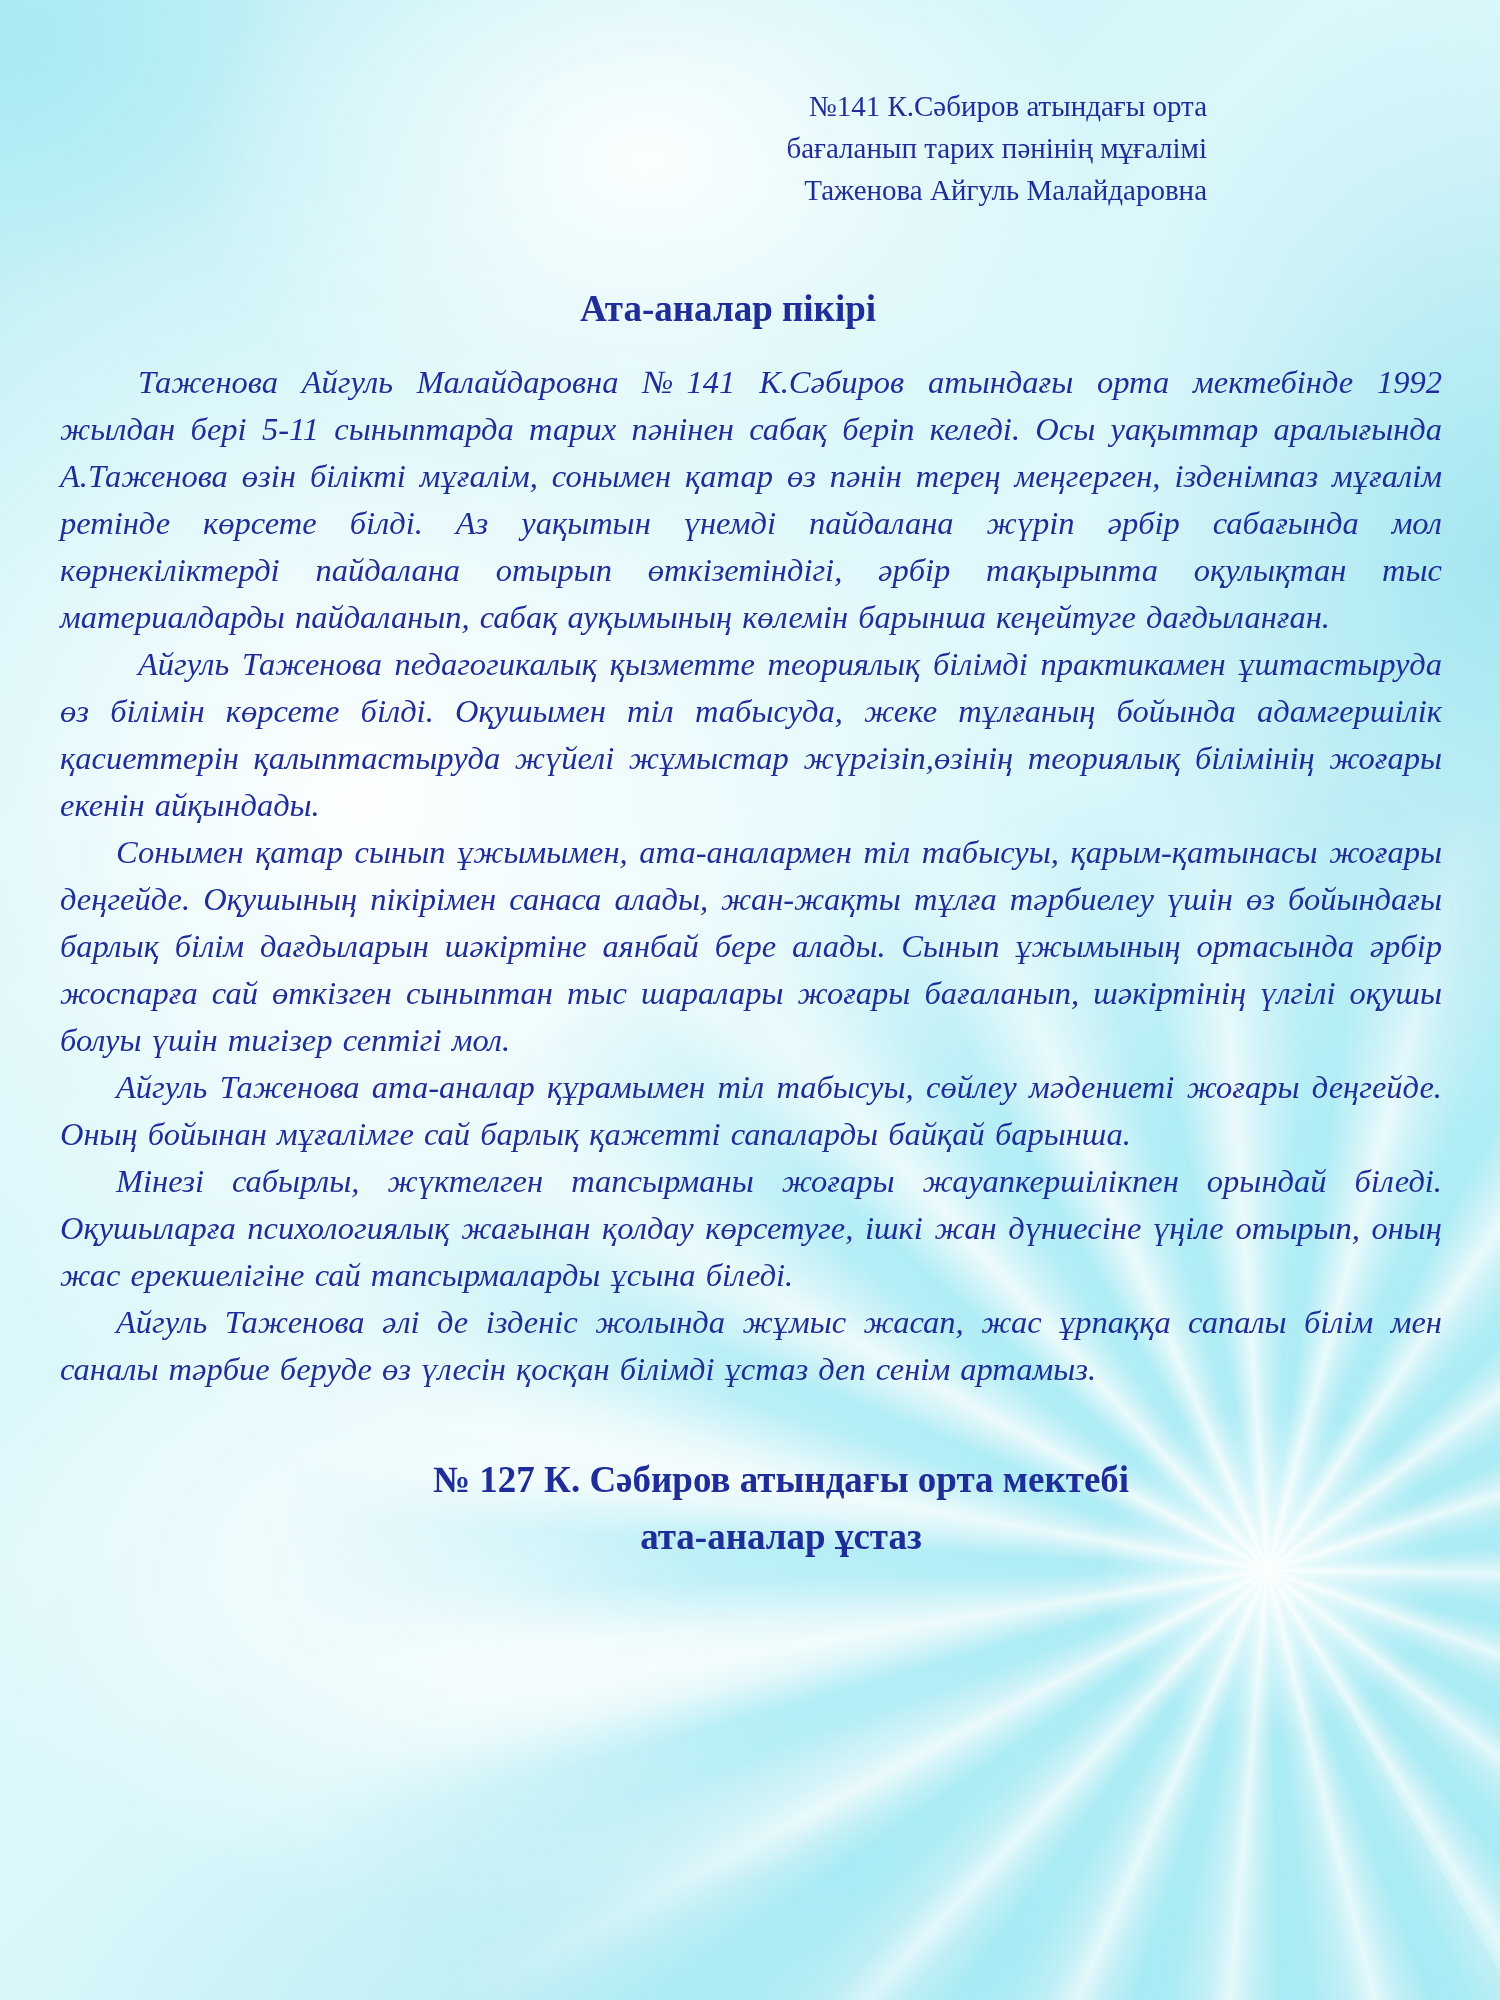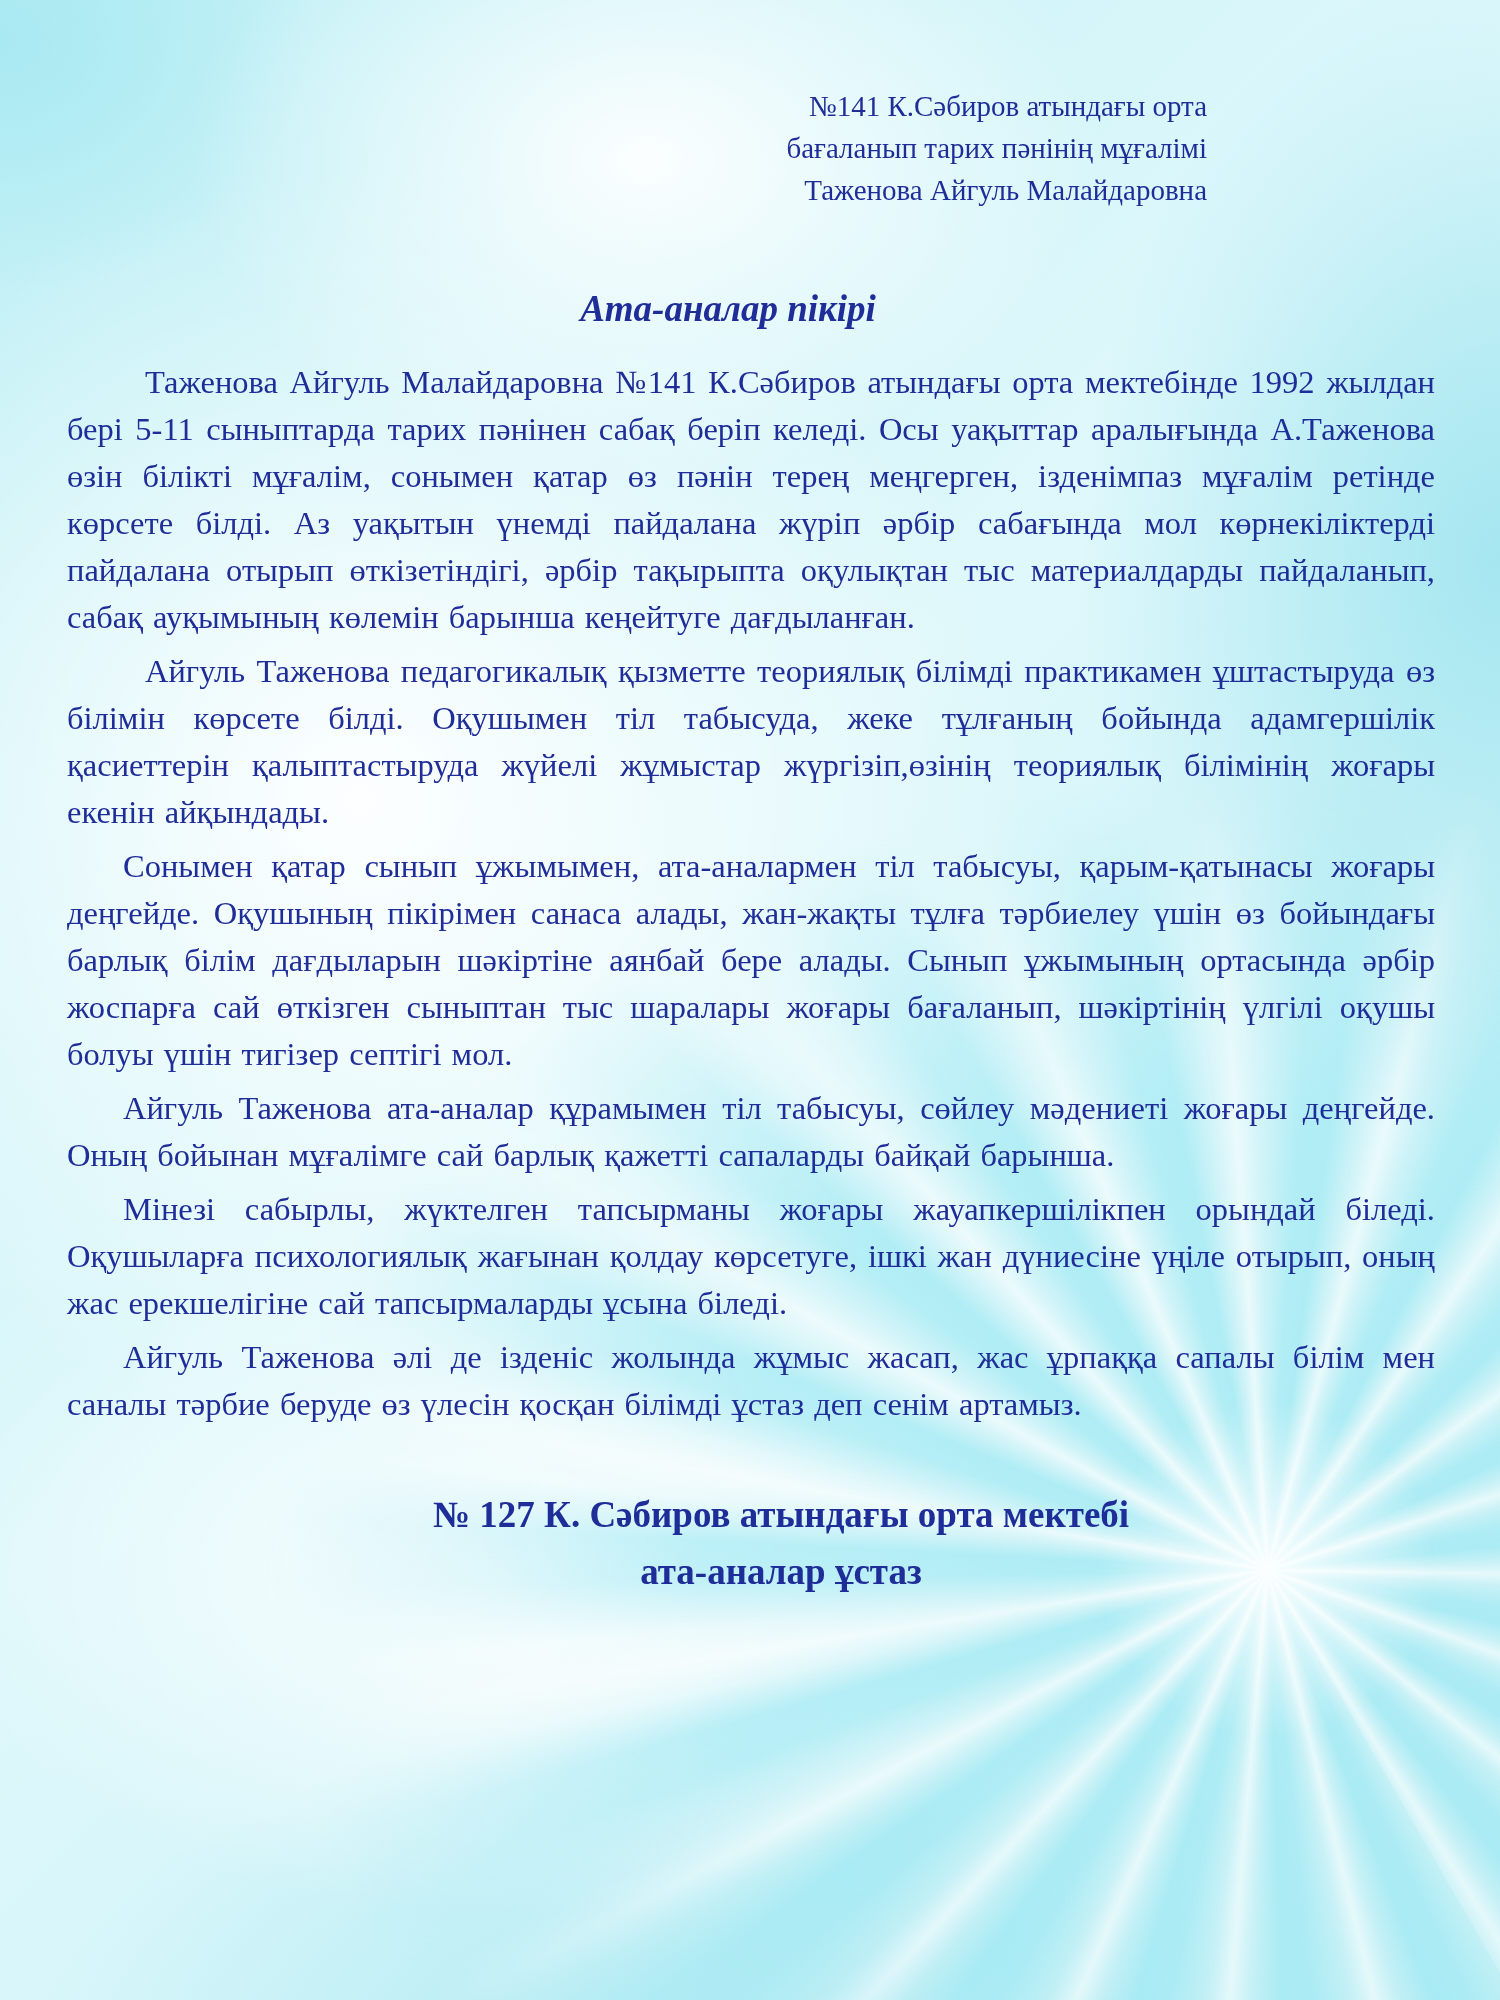--- a/index.html
+++ b/index.html
@@ -24,22 +24,22 @@
         rgba(147,230,242,0.50) 5deg,
         rgba(147,230,242,0.55) 9deg,
         rgba(147,230,242,0) 13deg,
         rgba(255,255,255,0.55) 16deg,
         rgba(147,230,242,0) 19deg);
     -webkit-mask-image:radial-gradient(ellipse 1250px 1000px at 84.5% 78.5%, #000 45%, rgba(0,0,0,0.55) 62%, transparent 80%);
     mask-image:radial-gradient(ellipse 1250px 1000px at 84.5% 78.5%, #000 45%, rgba(0,0,0,0.55) 62%, transparent 80%);
   }
   .content{position:relative;z-index:2;padding:85px 58px 0 60px;color:#1f2d99;}
   .doc-header{text-align:right;margin:0 235px 0 0;font-size:29px;line-height:42px;}
-  .doc-title{font-size:37px;line-height:45px;font-weight:bold;text-align:center;margin:75px 46px 28px 0;color:#1f2d99;font-style:italic;}
-  .par{font-size:32.5px;line-height:47px;text-align:justify;margin:7px;word-spacing:2px;}
+  .doc-title{font-size:37px;line-height:45px;font-weight:bold;text-align:center;margin:75px 46px 28px 0;color:#1f2d99;}
+  .par{font-size:32.5px;line-height:47px;text-align:justify;margin:0;word-spacing:2px;font-style:italic;}
   .ind-a{text-indent:78px;}
   .ind-b{text-indent:56px;}
   .doc-footer{margin-top:58px;padding-left:60px;text-align:center;font-weight:bold;font-size:37px;line-height:57px;}
 </style>
 </head>
 <body>
 
 <div class="page">
   <div class="rays"></div>
   <div class="content">

